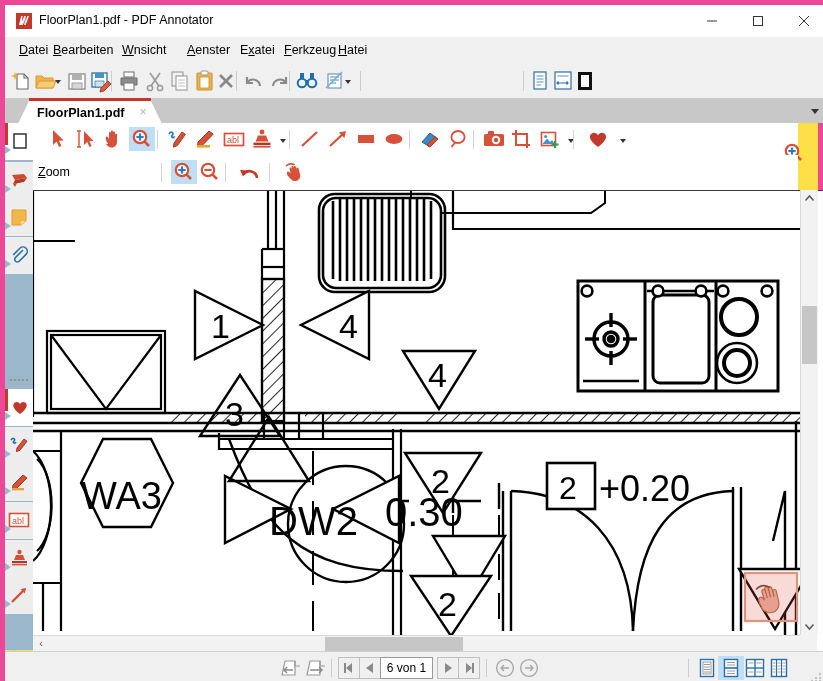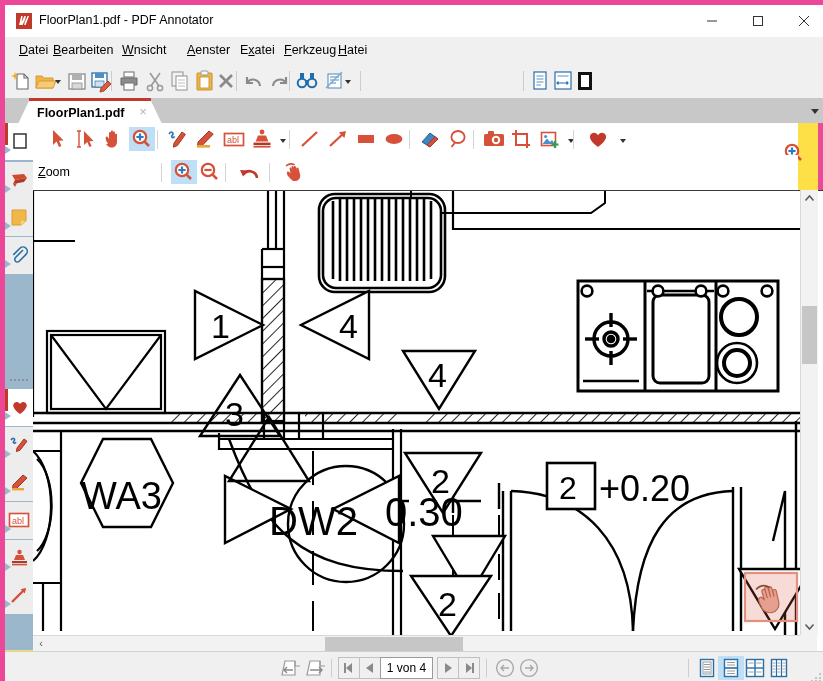--- a/index.html
+++ b/index.html
@@ -862,21 +862,21 @@
           <path d="M13 5 L7 10 L13 15 Z" fill="#8a8a8a"></path>
           <rect x="5" y="5" width="2" height="10" fill="#8a8a8a"></rect>
         </svg>
     </div>
     <div class="navbtn" style="left:354px">
       <svg width="20" height="20" viewBox="0 0 20 20">
           <path d="M13 5 L6 10 L13 15 Z" fill="#8a8a8a"></path>
         </svg>
     </div>
 
-    <div class="pagefield">1 von 4</div>
+    <div class="pagefield">6 von 1</div>
 
     <div class="navbtn" style="left:432px">
       <svg width="20" height="20" viewBox="0 0 20 20">
           <path d="M7 5 L14 10 L7 15 Z" fill="#8a8a8a"></path>
         </svg>
     </div>
     <div class="navbtn" style="left:453px">
       <svg width="20" height="20" viewBox="0 0 20 20">
           <path d="M7 5 L13 10 L7 15 Z" fill="#8a8a8a"></path>
           <rect x="13" y="5" width="2" height="10" fill="#8a8a8a"></rect>

